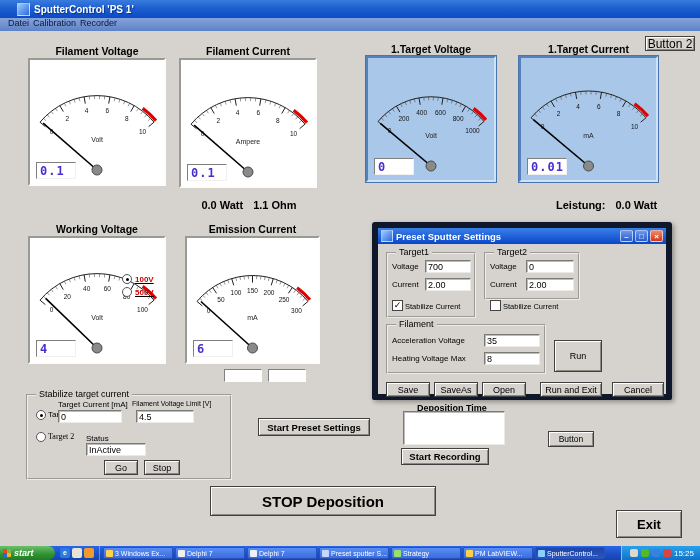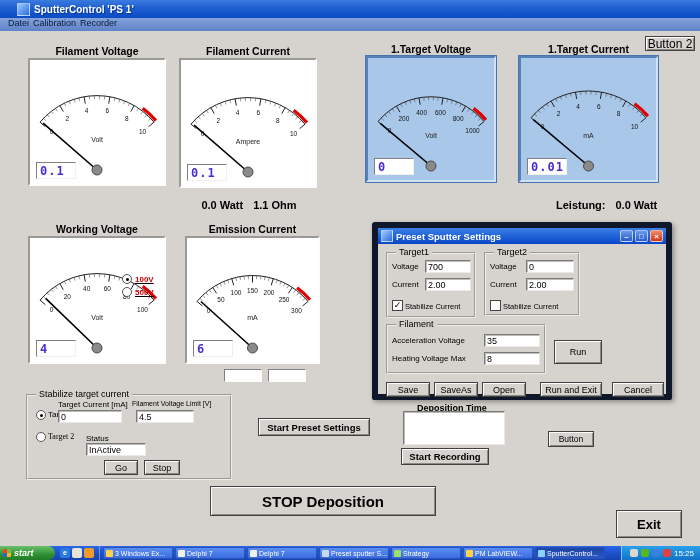--- a/index.html
+++ b/index.html
@@ -442,39 +442,39 @@
     <div class="groupbox" style="left:8px;top:24px;width:90px;height:66px;">
       <span class="gb-label">Target1</span>
       <span class="lbl" style="left:4px;top:8px;">Voltage</span>
       <div class="edit" style="left:37px;top:6px;width:46px;height:13px;">700</div>
       <span class="lbl" style="left:4px;top:26px;">Current</span>
       <div class="edit" style="left:37px;top:24px;width:46px;height:13px;">2.00</div>
       <span class="cb" id="cbT1" style="left:4px;top:46px;">✓</span>
       <span class="lbl" style="left:17px;top:48px;font-size:7.5px;">Stabilize Current</span>
     </div>
 
-    <div class="groupbox" style="left:106px;top:24px;width:96px;height:64px;">
+    <div class="groupbox" style="left:106px;top:24px;width:96px;height:48px;">
       <span class="gb-label">Target2</span>
       <span class="lbl" style="left:4px;top:8px;">Voltage</span>
       <div class="edit" style="left:40px;top:6px;width:48px;height:13px;">0</div>
       <span class="lbl" style="left:4px;top:26px;">Current</span>
       <div class="edit" style="left:40px;top:24px;width:48px;height:13px;">2.00</div>
       <span class="cb" id="cbT2" style="left:4px;top:46px;"></span>
       <span class="lbl" style="left:17px;top:48px;font-size:7.5px;">Stabilize Current</span>
     </div>
 
     <div class="groupbox" style="left:8px;top:96px;width:160px;height:50px;">
       <span class="gb-label">Filament</span>
       <span class="lbl" style="left:4px;top:10px;">Acceleration Voltage</span>
       <div class="edit" style="left:96px;top:8px;width:56px;height:13px;">35</div>
       <span class="lbl" style="left:4px;top:28px;">Heating Voltage Max</span>
       <div class="edit" style="left:96px;top:26px;width:56px;height:13px;">8</div>
     </div>
 
-    <div class="btn" style="left:176px;top:112px;width:48px;height:24px;">Run</div>
+    <div class="btn" style="left:176px;top:112px;width:48px;height:32px;">Run</div>
 
     <div class="btn" style="left:8px;top:154px;width:44px;height:15px;">Save</div>
     <div class="btn" style="left:56px;top:154px;width:44px;height:15px;">SaveAs</div>
     <div class="btn" style="left:104px;top:154px;width:44px;height:15px;">Open</div>
     <div class="btn" style="left:162px;top:154px;width:62px;height:15px;">Run and Exit</div>
     <div class="btn" style="left:234px;top:154px;width:52px;height:15px;">Cancel</div>
   </div>
 
   <div class="taskbar">
     <div class="start-btn">

